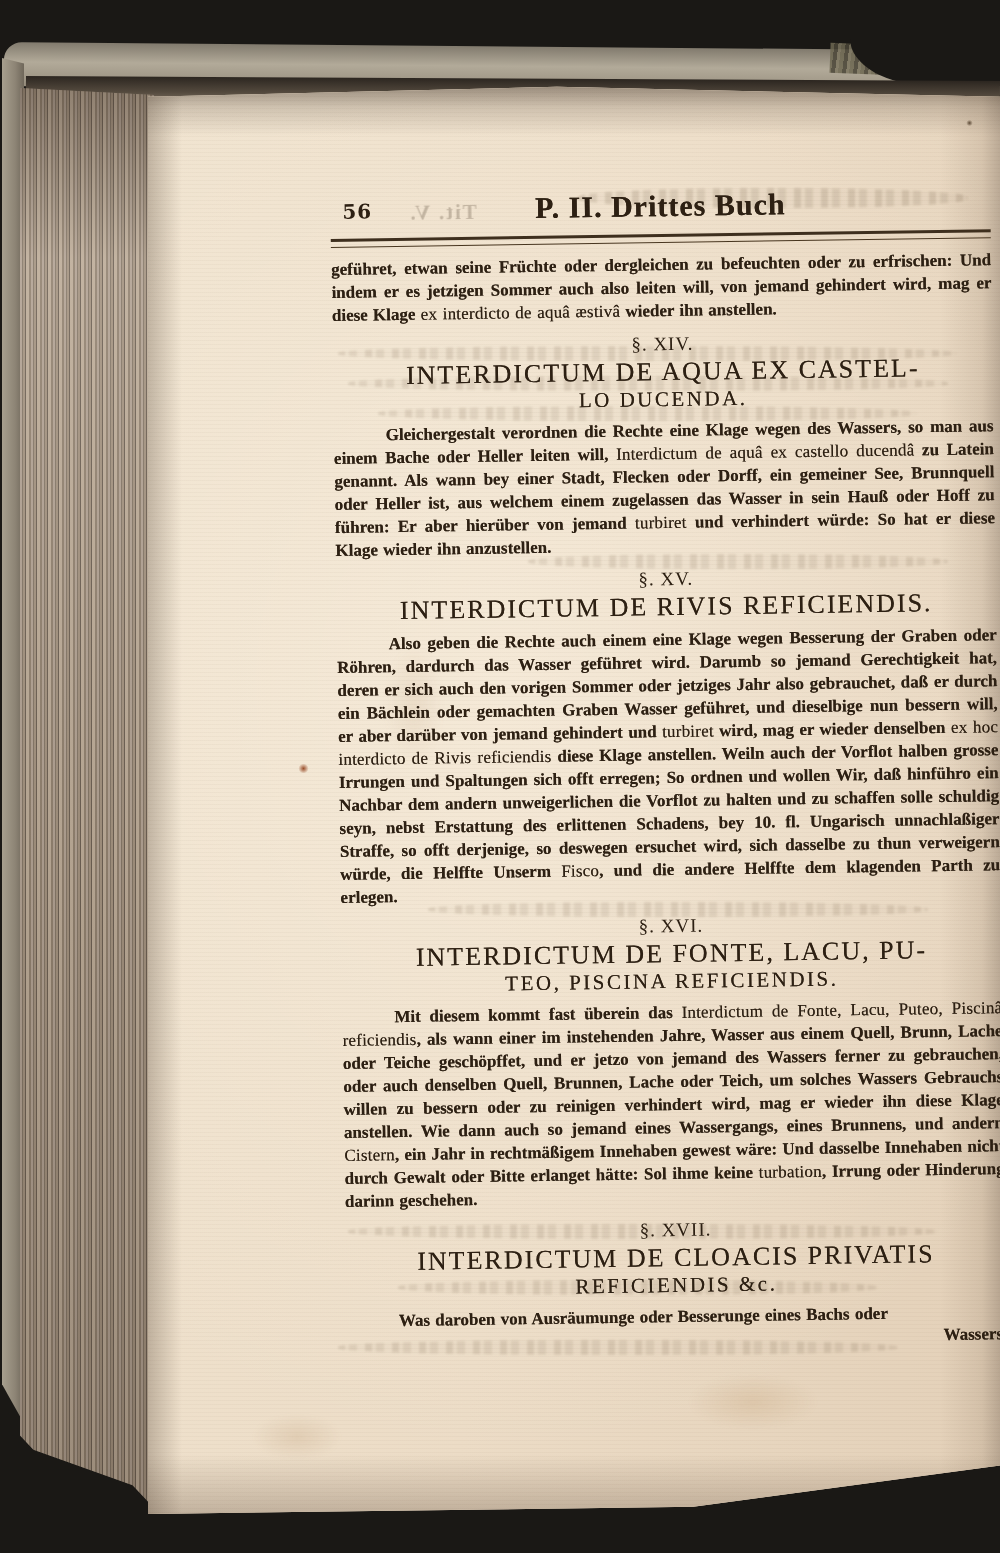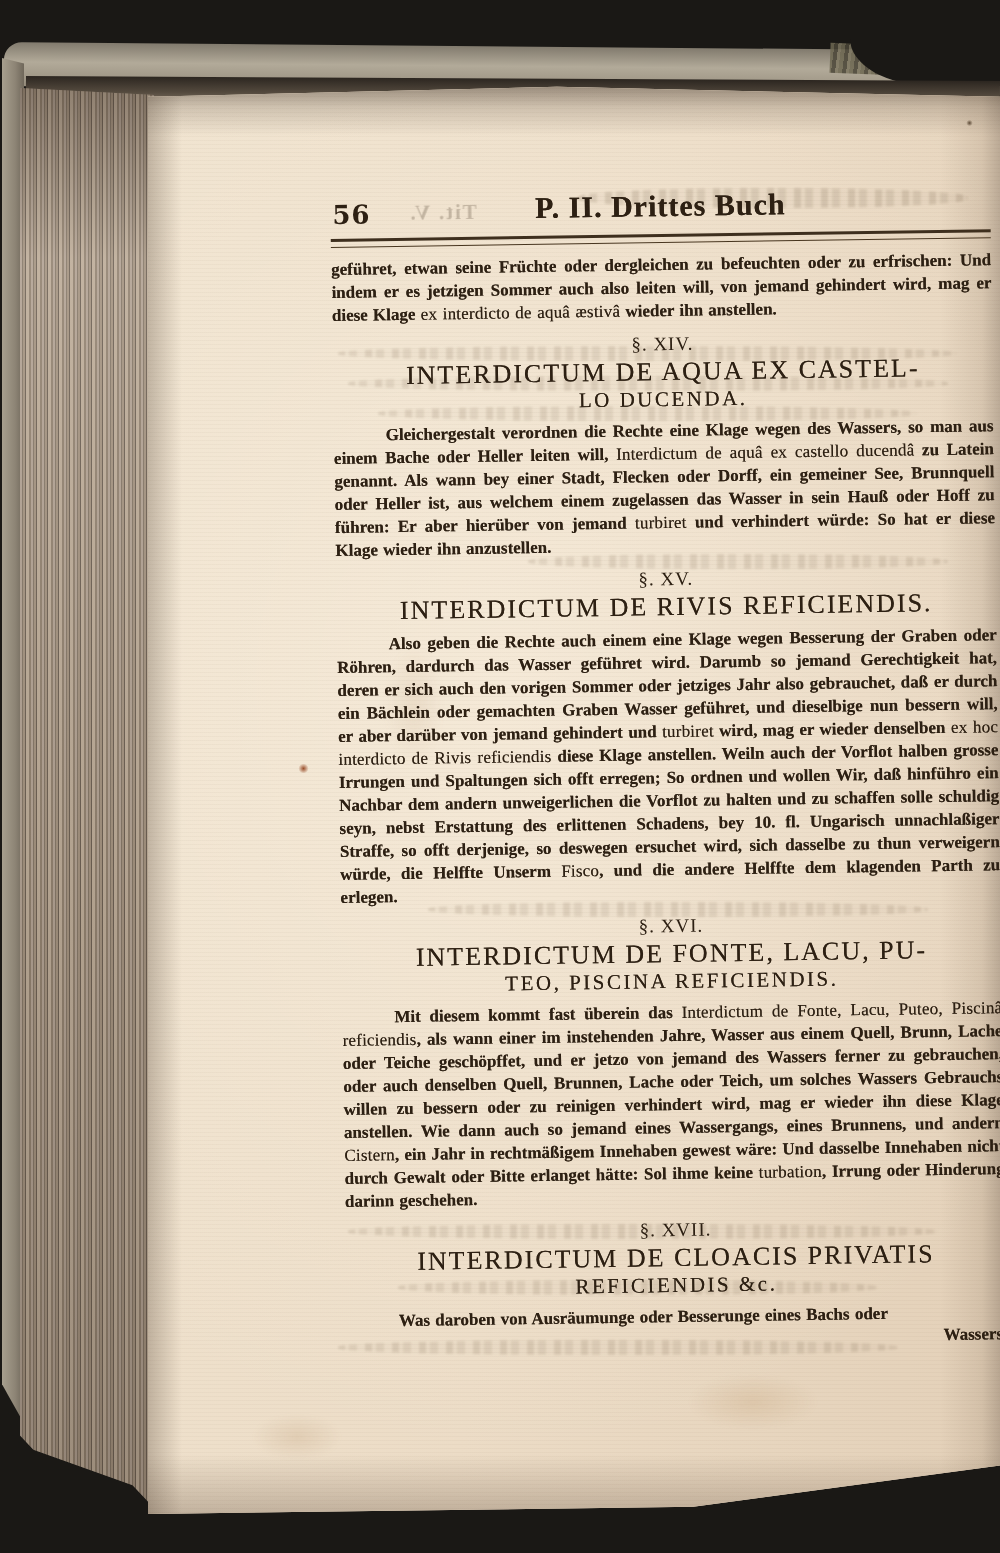--- a/index.html
+++ b/index.html
@@ -62,22 +62,22 @@
   .g5{left:380px;top:470px;width:420px;}
   .g6{left:280px;top:818px;width:500px;}
   .g7{left:200px;top:1140px;width:590px;}
   .g8{left:250px;top:1196px;width:480px;}
   .g9{left:190px;top:1256px;width:560px;}
 
   
   .text-area{position:absolute;left:182px;top:104px;width:660px;color:#2d2013;
     transform:rotate(-0.85deg);transform-origin:0 0;}
   .header{position:relative;height:48px;}
-  .pagenum{position:absolute;left:2px;top:12px;font-family:"DejaVu Serif",serif;
-    font-weight:700;font-size:26px;letter-spacing:1px;}
+  .pagenum{position:absolute;left:12px;top:12px;font-family:"DejaVu Serif",serif;
+    font-weight:700;font-size:20px;letter-spacing:1px;}
   .ghost-tit{position:absolute;left:78px;top:14px;font-family:"Liberation Serif",serif;
     font-weight:700;font-size:21px;color:#5d4e3c;opacity:.30;filter:blur(.6px);
     transform:scaleX(-1);letter-spacing:2px;}
   .running-title{text-align:center;font-family:"Liberation Serif",serif;font-weight:700;
     font-size:30px;letter-spacing:1px;padding-top:6px;text-shadow:0 0 .6px rgba(45,32,19,.9);}
   .rule{height:5px;border-top:3px solid #3e2f1e;border-bottom:1.5px solid #473télé télé télé télé;border-bottom:1.5px solid #47351f;margin:3px 0 10px;}
 
   .para{margin:7px 0 0;font-family:"Liberation Serif",serif;font-weight:700;
     font-size:17px;line-height:23px;text-align:justify;word-spacing:1px;
     text-shadow:0 0 .5px rgba(45,32,19,.75);}

